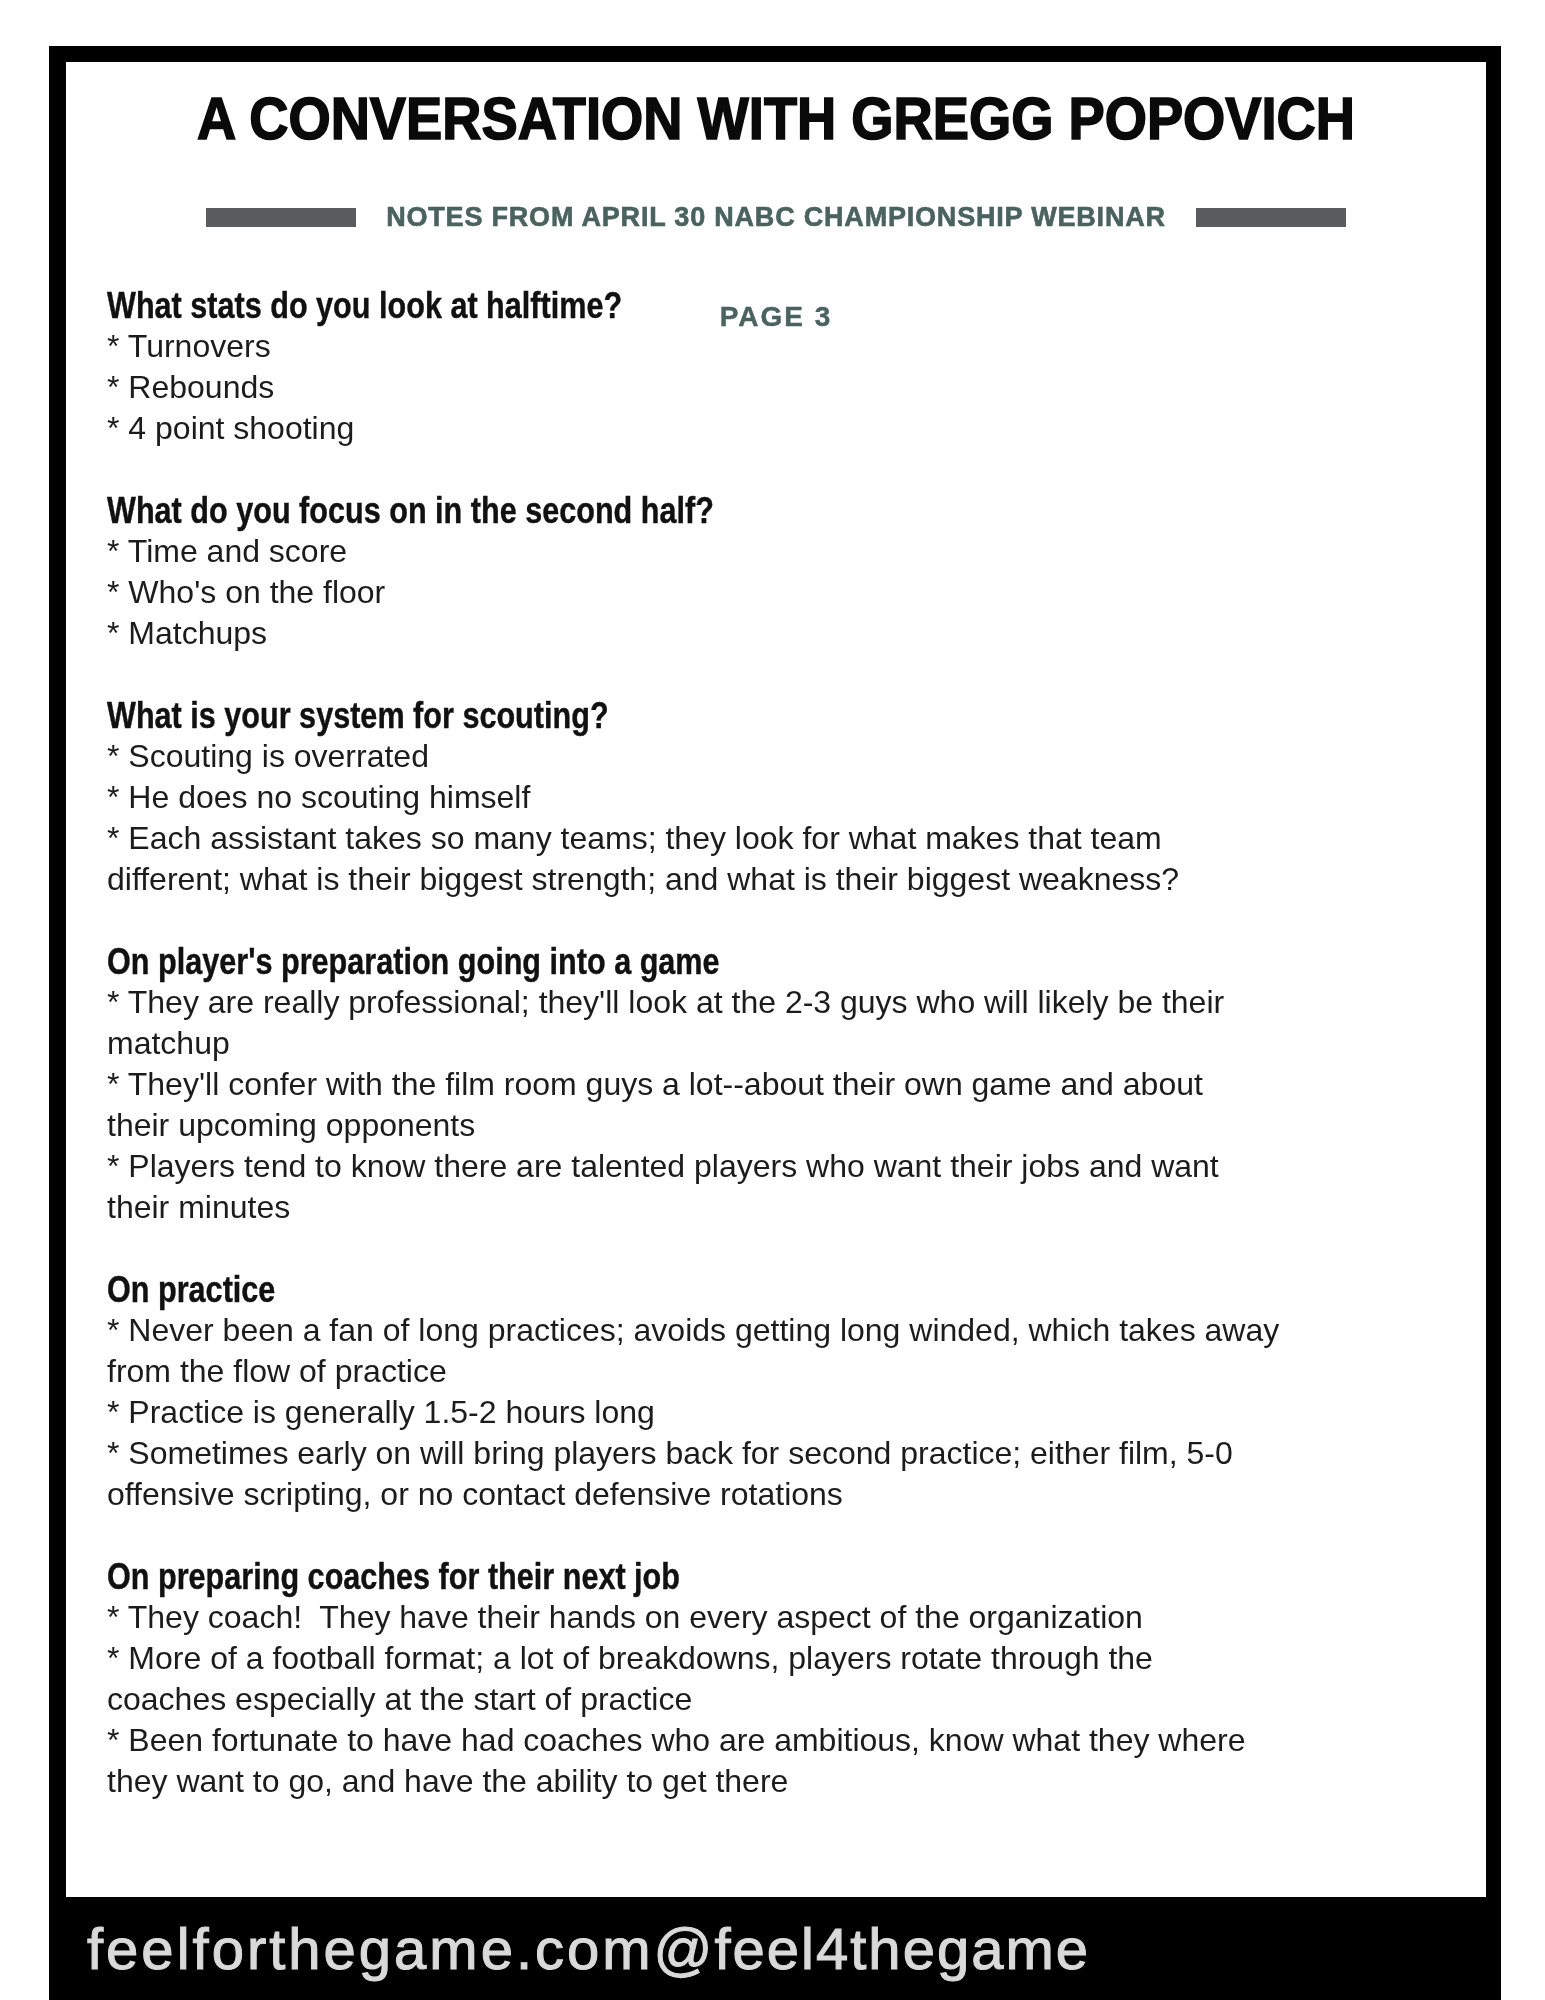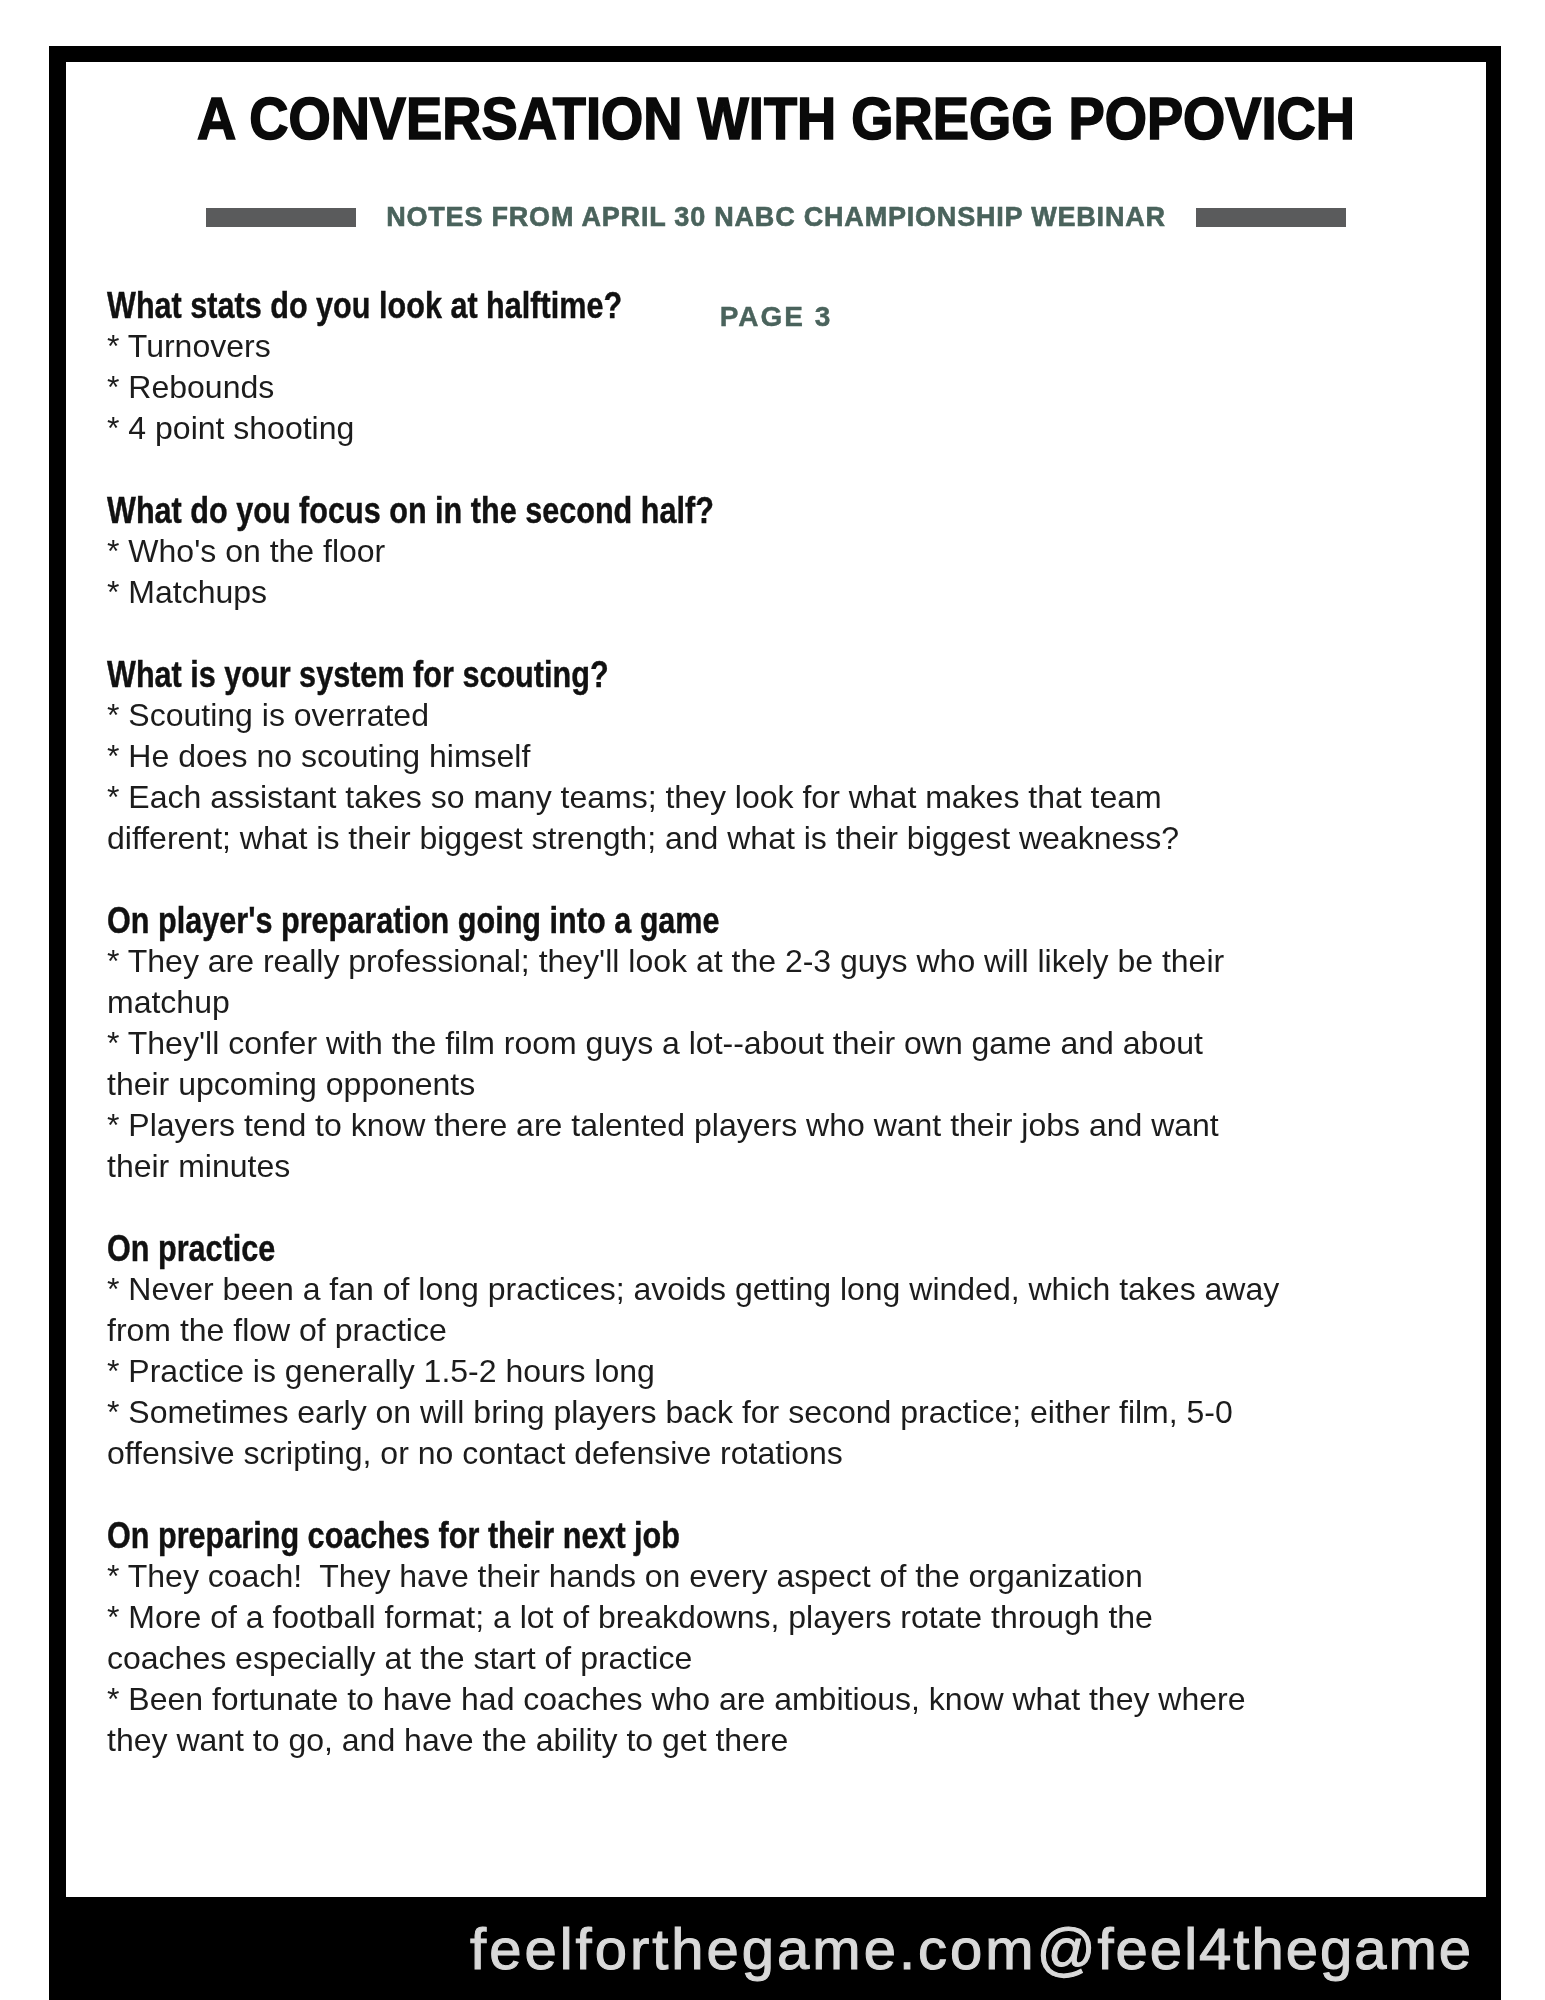--- a/index.html
+++ b/index.html
@@ -48,22 +48,22 @@
     margin:0;font-size:36px;line-height:41px;font-weight:700;color:#111111;
     -webkit-text-stroke:.4px #111111;
     transform:scaleX(.85);transform-origin:left center;white-space:nowrap;
   }
   .bullet{
     margin:0;white-space:pre-wrap;color:var(--body_text,#1c1c1c);
   }
   .footer{
     position:absolute;left:49px;top:1897px;width:1452px;height:103px;
     background:var(--frame,#000000);
-    display:flex;align-items:center;justify-content:flex-end;
-    padding:0 28px 0 38px;box-sizing:border-box;
+    display:flex;align-items:center;justify-content:flex-start;
+    padding:0 52px 0 38px;box-sizing:border-box;
   }
   .footer-text{
     font-size:58px;line-height:58px;font-weight:400;
     color:var(--footer_text,#d9d9d9);
     -webkit-text-stroke:1.1px currentColor;letter-spacing:3px;
     white-space:nowrap;
   }
   .footer-text.handle{letter-spacing:2px;}
 </style>
 </head>
@@ -87,20 +87,21 @@
 
     <section class="sec">
       <h2 class="sec-h">What stats do you look at halftime?</h2>
       <p class="bullet">* Turnovers</p>
       <p class="bullet">* Rebounds</p>
       <p class="bullet">* 4 point shooting</p>
     </section>
 
     <section class="sec">
       <h2 class="sec-h">What do you focus on in the second half?</h2>
+      <p class="bullet">* Time and score</p>
       <p class="bullet">* Who's on the floor</p>
       <p class="bullet">* Matchups</p>
     </section>
 
     <section class="sec">
       <h2 class="sec-h">What is your system for scouting?</h2>
       <p class="bullet">* Scouting is overrated</p>
       <p class="bullet">* He does no scouting himself</p>
       <p class="bullet">* Each assistant takes so many teams; they look for what makes that team
 different; what is their biggest strength; and what is their biggest weakness?</p>

